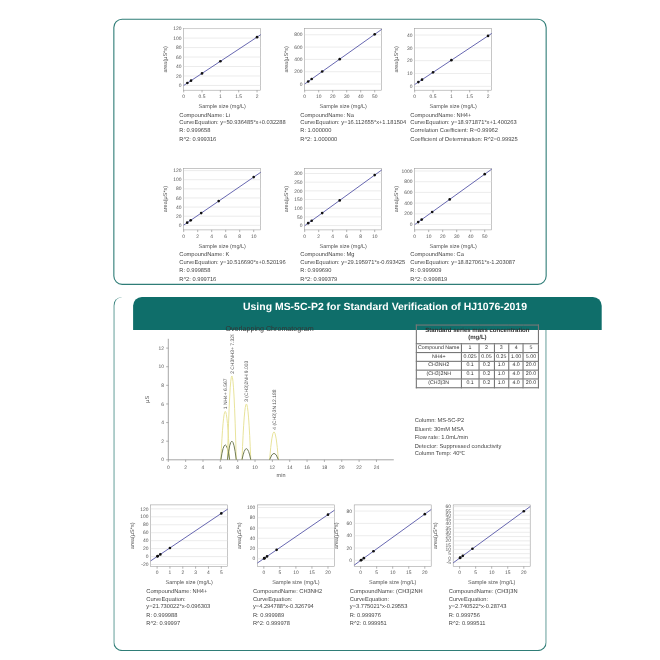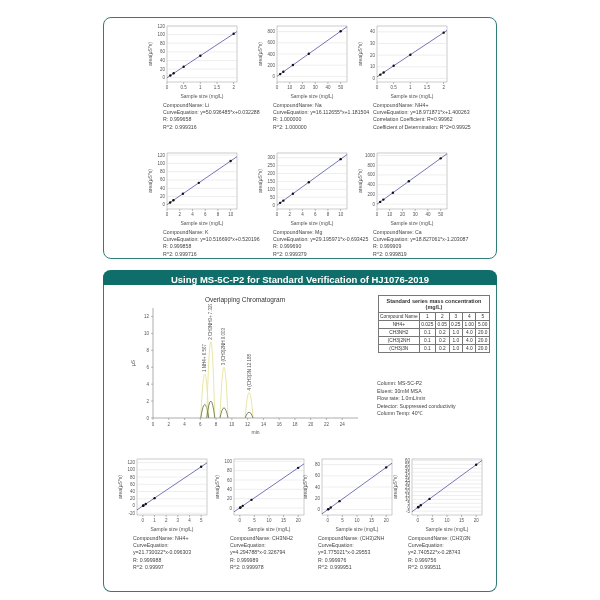--- a/index.html
+++ b/index.html
@@ -1,19 +1,19 @@
 <!DOCTYPE html>
 <html><head>
 <meta charset="utf-8">
 <style>
   html,body{margin:0;padding:0;background:#ffffff;}
   body{width:600px;height:600px;position:relative;overflow:hidden;font-family:"Liberation Sans",sans-serif;color:#555;}
   .frame1{position:absolute;left:103px;top:17px;width:394px;height:242px;border:1.5px solid #2f7d77;border-radius:8px;box-sizing:border-box;background:#fff;}
   .frame2{position:absolute;left:103px;top:270px;width:394px;height:322px;border:1.5px solid #2f7d77;border-top:none;border-radius:8px;box-sizing:border-box;background:#fff;}
-  .banner{position:absolute;left:103px;top:270px;width:394px;height:15px;background:#0f6e6a;border-radius:8px 8px 0 0;color:#fff;font-weight:bold;font-size:9.5px;text-align:center;line-height:20px;}
+  .banner{position:absolute;left:121px;top:270px;width:394px;height:30px;background:#0f6e6a;border-radius:8px 8px 0 0;color:#fff;font-weight:bold;font-size:9.5px;text-align:center;line-height:20px;padding-left:32px;}
   .cal{position:absolute;}
   .cal svg{display:block;}
   .cal .info{font-size:5.2px;line-height:7.2px;color:#444;margin-left:18px;white-space:nowrap;}
   .axlbl{font-size:5px;fill:#555;font-family:"Liberation Sans",sans-serif;}
   .tick{font-size:4.5px;fill:#555;font-family:"Liberation Sans",sans-serif;}
   .chrom{position:absolute;left:125px;top:296px;width:240px;height:150px;}
   .chrom-title{position:absolute;left:0;top:0;width:240px;text-align:center;font-size:6.5px;color:#333;}
   .stdtable{position:absolute;left:378px;top:295px;width:112px;border-collapse:collapse;font-size:4.8px;color:#333;}
   .stdtable td,.stdtable th{border:0.6px solid #777;text-align:center;padding:1px 1px;font-weight:normal;}
   .stdtable .cap{font-size:5.5px;font-weight:bold;padding:2px;}

